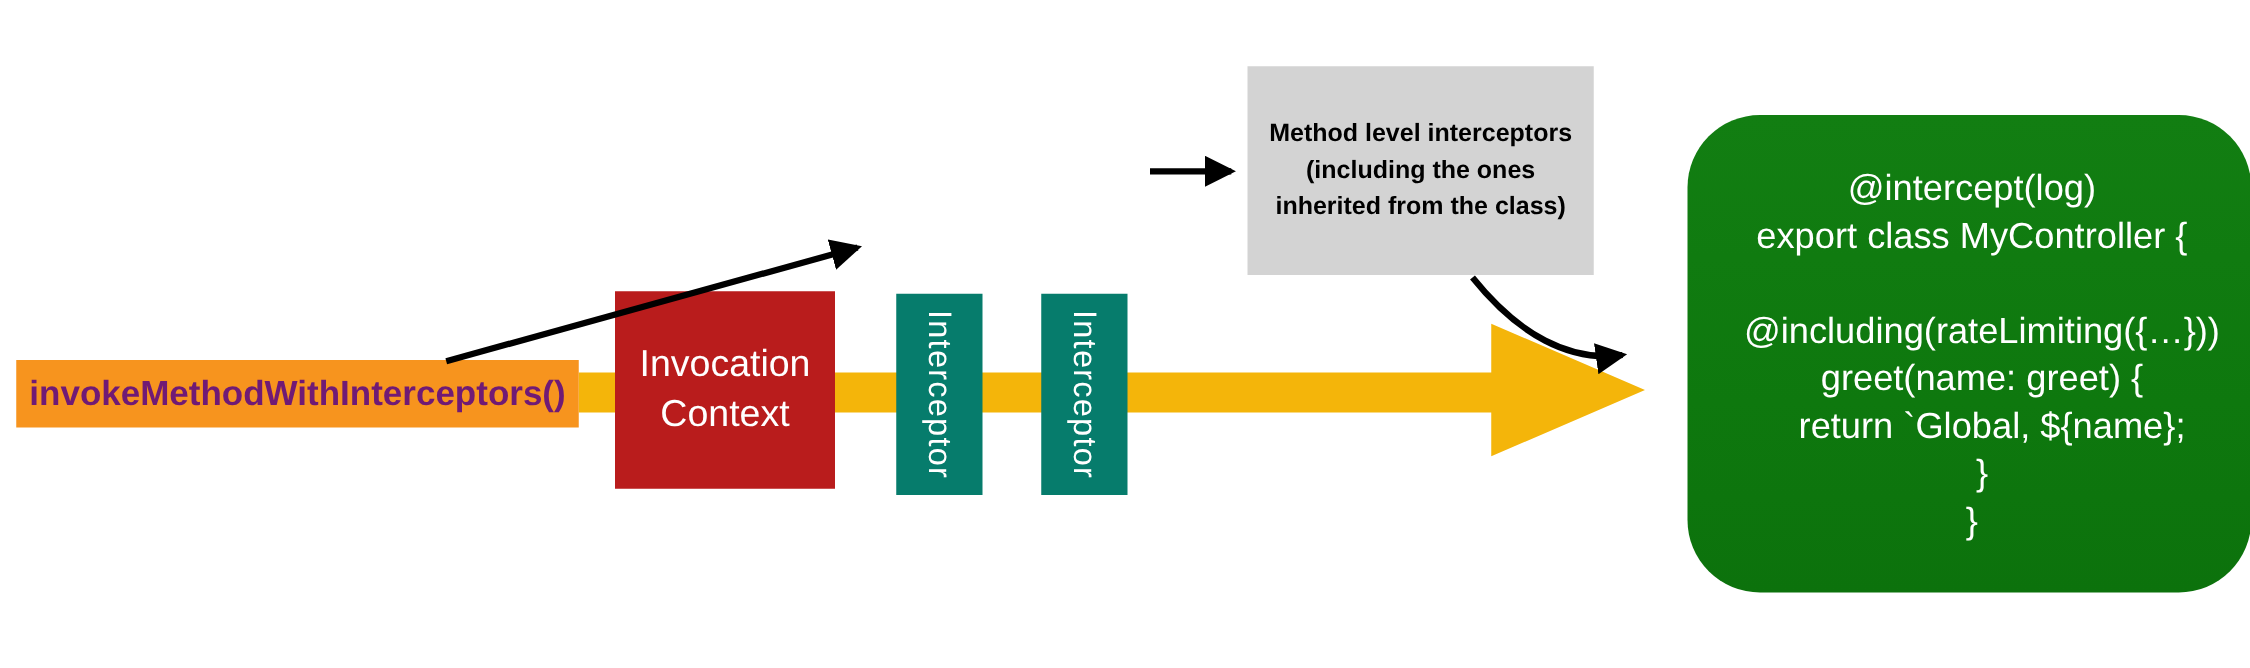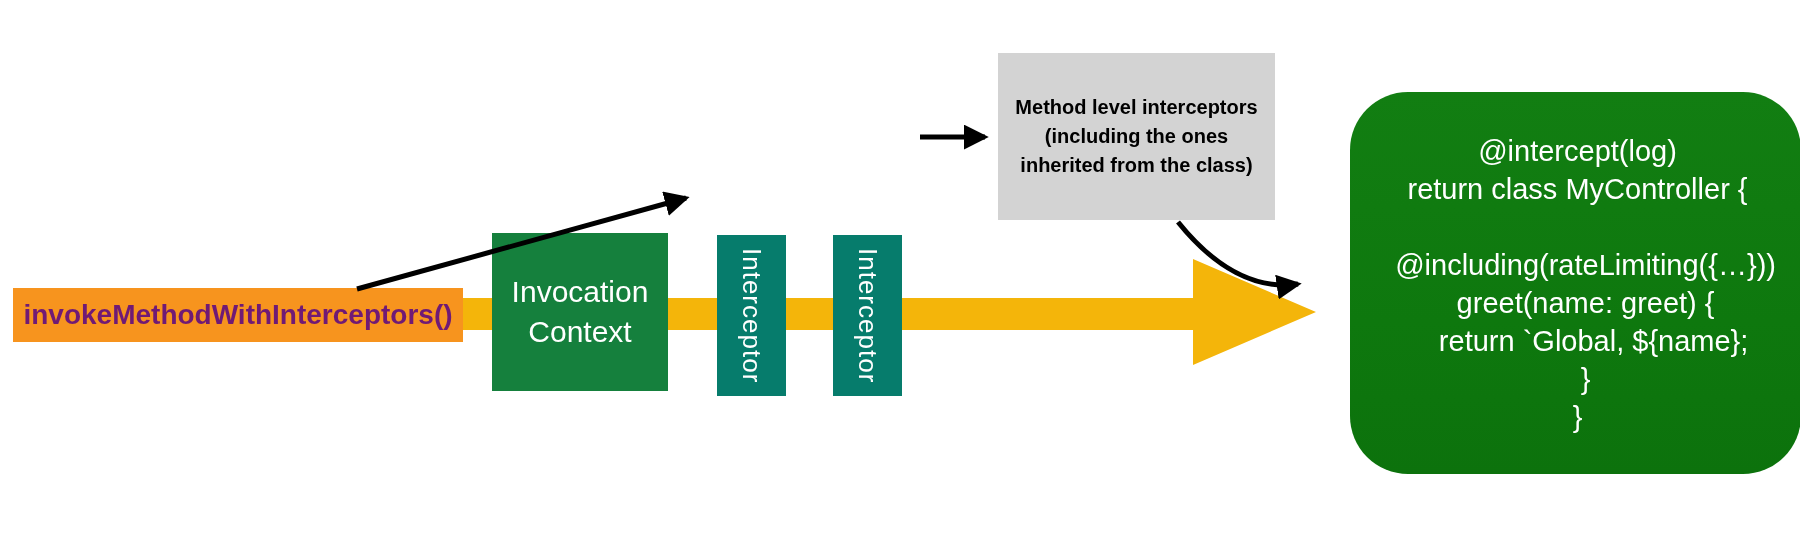--- a/index.html
+++ b/index.html
@@ -30,21 +30,21 @@
   }
   .invoke-box {
     left: 13px; top: 288px; width: 450px; height: 54px;
     background: #F7941E;
     color: #701a75;
     font-size: 28px;
     font-weight: bold;
   }
   .context-box {
     left: 492px; top: 233px; width: 176px; height: 158px;
-    background: #15803d;
+    background: #b91c1c;
     color: #ffffff;
     font-size: 30px;
     line-height: 40px;
   }
   .interceptor-box {
     top: 235px; width: 69px; height: 161px;
     background: #067C6C;
     color: #ffffff;
     font-size: 26px;
   }
@@ -112,21 +112,21 @@
     <span class="vtext">Interceptor</span>
   </div>
 
 
   <div class="box note-box note-method">
     <span>Method level interceptors (including the ones inherited from the class)</span>
   </div>
 
   <div class="box code-box">
     <div class="code-line">@intercept(log)</div>
-    <div class="code-line">return class MyController {</div>
+    <div class="code-line">export class MyController {</div>
     <div class="code-line"></div>
     <div class="code-line">  @including(rateLimiting({…}))</div>
     <div class="code-line">  greet(name: greet) {</div>
     <div class="code-line">    return `Global, ${name};</div>
     <div class="code-line">  }</div>
     <div class="code-line">}</div>
   </div>
 
   <svg class="layer layer-front" viewBox="0 0 1800 534">
     <defs>

